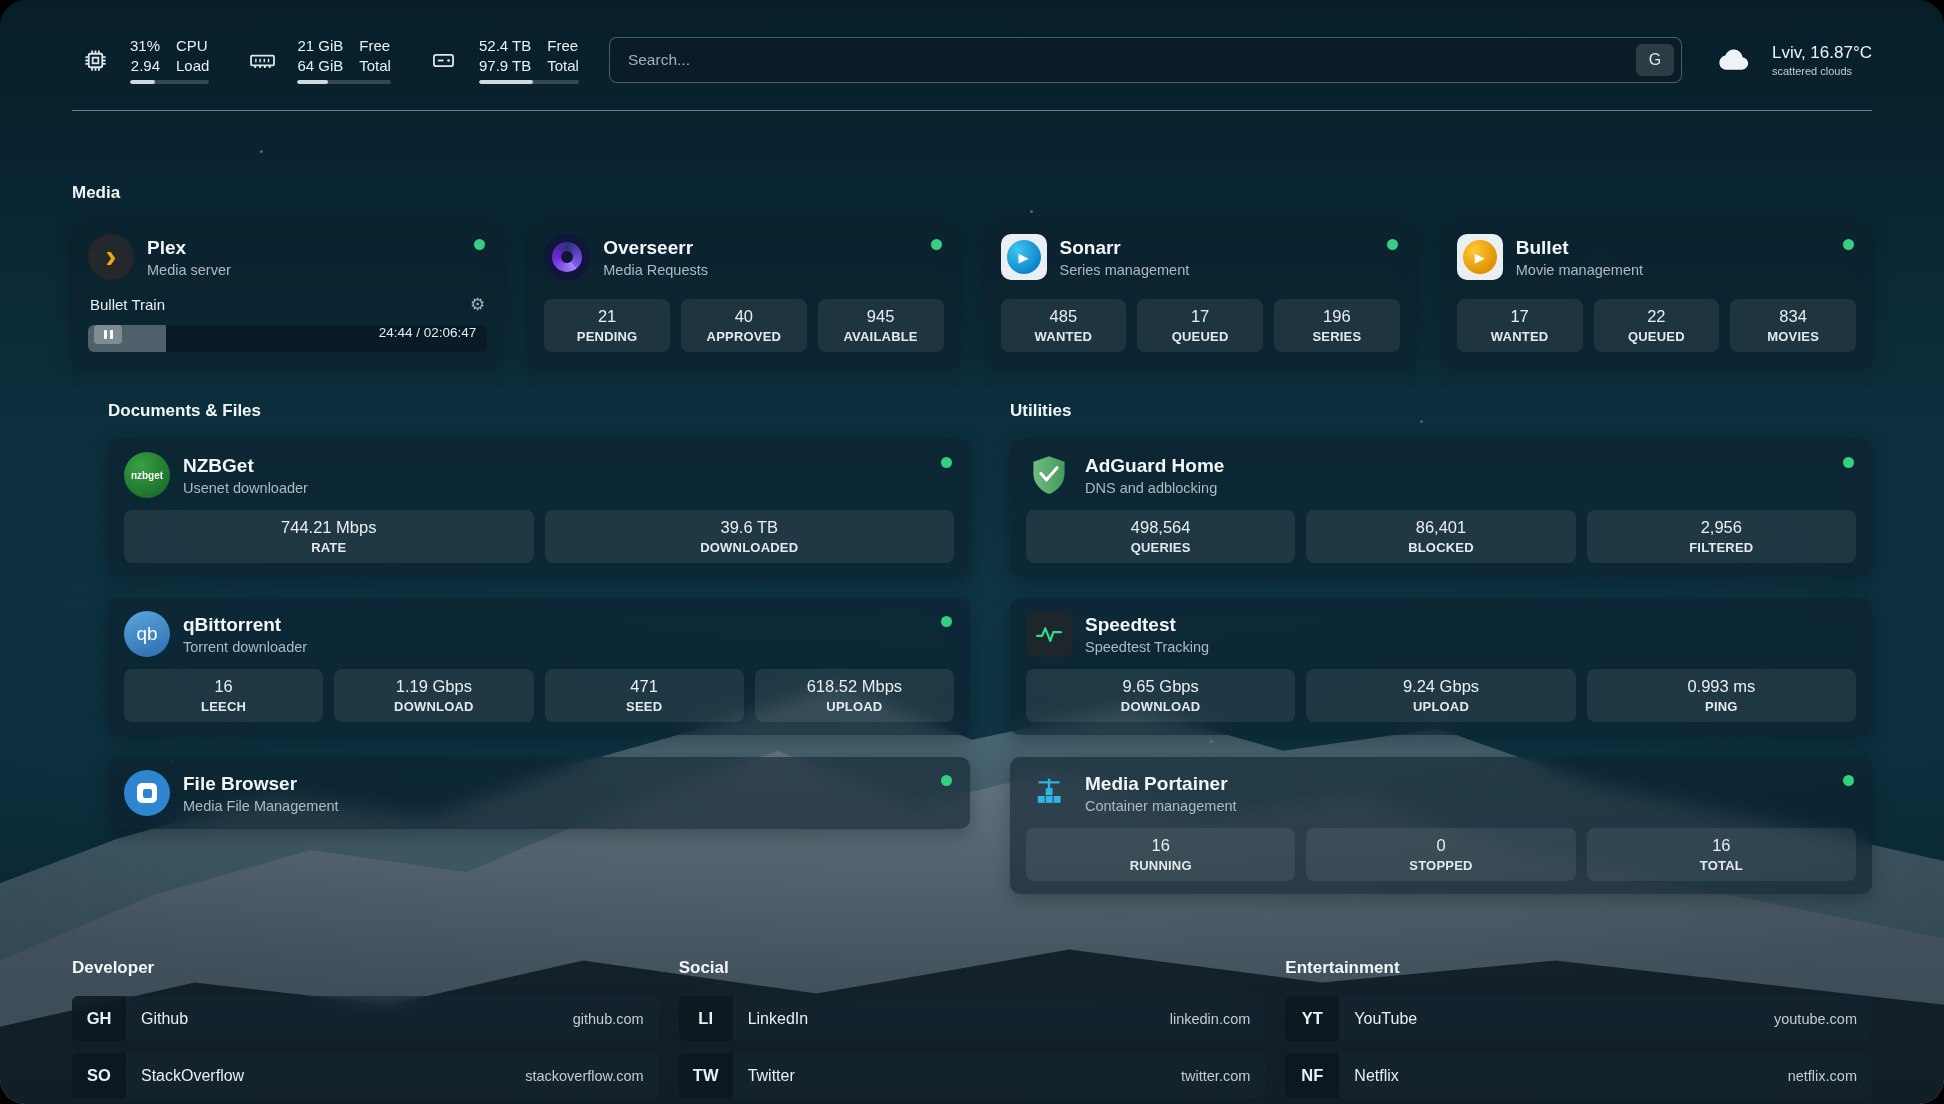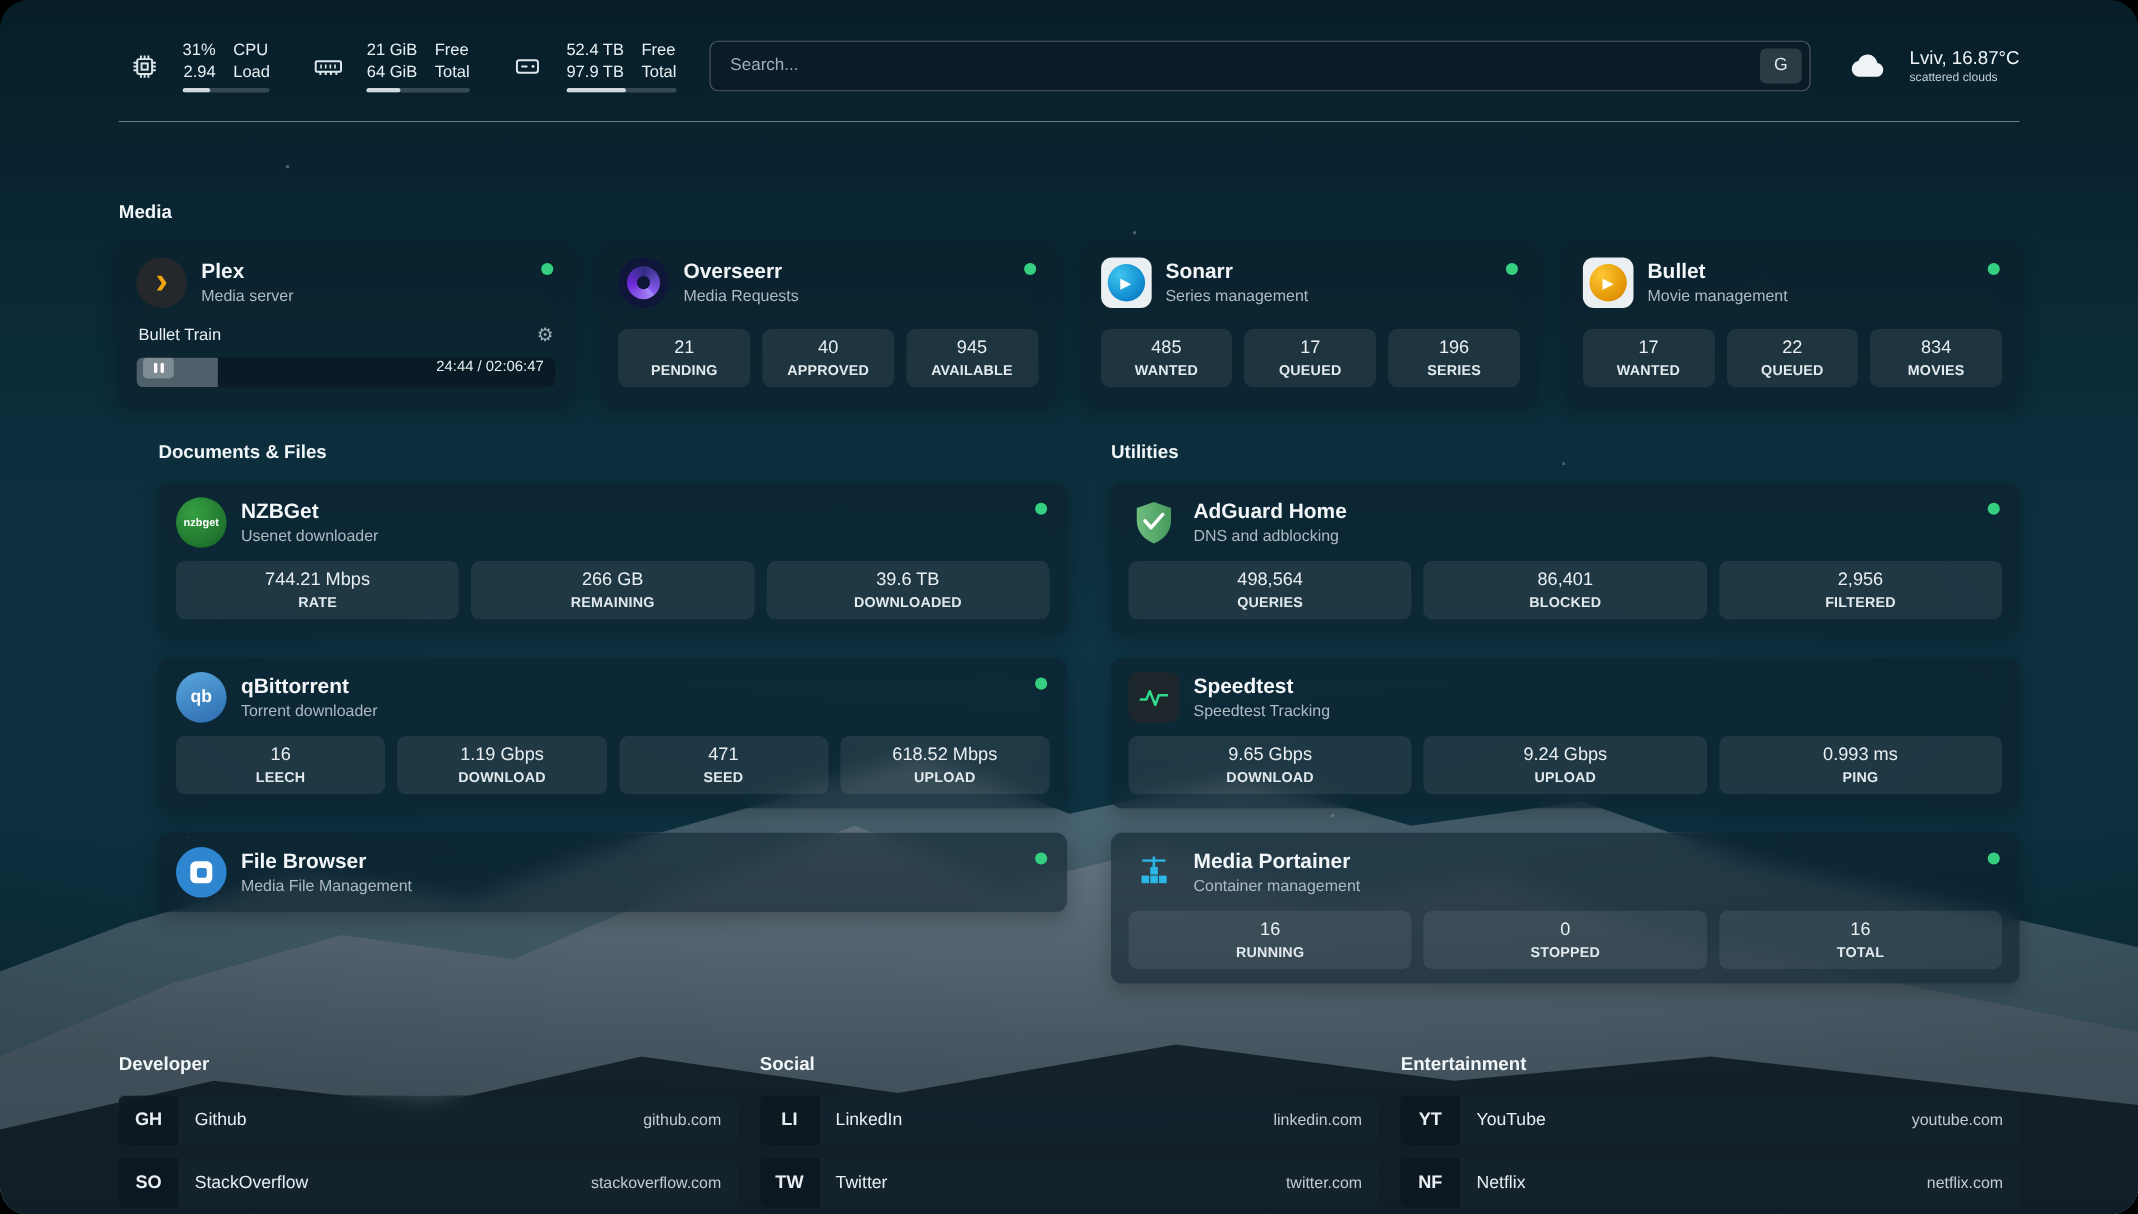--- a/index.html
+++ b/index.html
@@ -18,21 +18,21 @@
     clip-path: polygon(0 100%,0 93%,10% 89%,20% 91%,30% 87%,42% 90%,55% 86%,68% 89%,80% 87%,100% 91%,100% 100%); }
   .vignette { background: radial-gradient(120% 85% at 50% 8%, transparent 55%, rgba(0,10,16,0.38) 100%); }
   .specks { position:absolute; width:3px; height:3px; border-radius:50%; background:rgba(255,255,255,0.45);
     box-shadow: 260px 150px 0 rgba(255,255,255,.30), 640px 330px 0 rgba(255,255,255,.25),
       1030px 210px 0 rgba(255,255,255,.30), 1420px 420px 0 rgba(255,255,255,.25),
       390px 560px 0 rgba(255,255,255,.28), 900px 620px 0 rgba(255,255,255,.22),
       1600px 260px 0 rgba(255,255,255,.28), 1750px 560px 0 rgba(255,255,255,.22),
       170px 760px 0 rgba(255,255,255,.30), 1210px 740px 0 rgba(255,255,255,.22),
       760px 470px 0 rgba(255,255,255,.20), 1520px 700px 0 rgba(255,255,255,.25); }
 
-  .content { position:relative; z-index:5; height:100%; padding:0 108px; box-sizing:border-box; }
+  .content { position:relative; z-index:5; height:100%; padding:0 72px; box-sizing:border-box; }
 
   
   .topbar { display:flex; align-items:center; gap:30px; padding-top:36px; }
   .metric { display:flex; align-items:center; gap:12px; }
   .metric-cols { display:flex; gap:16px; }
   .mcol { display:flex; flex-direction:column; font-size:15px; line-height:1.3; color:#e9f0f3; }
   .mcol.r { text-align:right; }
   .metric-bar { height:4px; margin-top:5px; border-radius:2px; background:rgba(255,255,255,0.18); overflow:hidden; }
   .metric-fill { height:100%; background:#cfd9df; border-radius:2px; }
   .search-wrap { flex:1; }
@@ -77,21 +77,21 @@
     background:conic-gradient(from 140deg,#a78bfa,#6d28d9 35%,#312e81 62%,#8b5cf6 100%); position:relative; }
   .ovs-swirl::after { content:""; position:absolute; inset:9px; border-radius:50%; background:#10163a; }
   .white-sq { width:46px; height:46px; border-radius:10px; background:#eaeff1; display:flex; align-items:center; justify-content:center; }
   .inner-circ { width:34px; height:34px; border-radius:50%; display:flex; align-items:center; justify-content:center;
     color:#fff; font-size:13px; }
   .sonarr-c { background:radial-gradient(circle at 32% 30%,#3fc6f0,#0a82c9 75%); }
   .radarr-c { background:radial-gradient(circle at 32% 30%,#ffc933,#df8f00 75%); }
   .nzb-bg { background:radial-gradient(circle at 35% 30%,#36a043,#1c6e2a 80%); }
   .nzb-txt { color:#fff; font-size:10px; font-weight:bold; }
   .qb-bg { background:linear-gradient(160deg,#5aa7dd,#2c6cb0); }
-  .qb-txt { color:#fff; font-size:16px; font-weight:bold; }
+  .qb-txt { color:#fff; font-size:19px; font-weight:normal; }
   .fb-bg { background:#2e86d1; }
   .fb-inner { width:20px; height:20px; background:#fff; border-radius:5px; display:flex; align-items:center; justify-content:center; }
   .fb-dot { width:9px; height:9px; border-radius:2px; background:#2e86d1; }
   .sq-dark { width:46px; height:46px; border-radius:10px; background:#1d262b; display:flex; align-items:center; justify-content:center; }
 
   
   .nowplaying { display:flex; align-items:center; justify-content:space-between; margin:2px 2px 10px 2px;
     font-size:15px; color:#e9eff2; }
   .gear { color:#9fb0ba; font-size:17px; cursor:pointer; }
   .player-row { position:relative; display:flex; align-items:flex-start; height:27px; border-radius:6px; overflow:hidden;
@@ -348,24 +348,20 @@
                 </span>
               <div>
                 <div class="app-name">NZBGet</div>
                 <div class="app-desc">Usenet downloader</div>
               </div>
             </div>
             <div class="stats-row">
               <div class="stat">
                 <div class="stat-value">744.21 Mbps</div>
                 <div class="stat-label">RATE</div>
-              </div>
-              <div class="stat">
-                <div class="stat-value">266 GB</div>
-                <div class="stat-label">REMAINING</div>
               </div>
               <div class="stat">
                 <div class="stat-value">39.6 TB</div>
                 <div class="stat-label">DOWNLOADED</div>
               </div>
             </div>
           </div>
 
           <div class="card">
             <span class="status-dot"></span>

